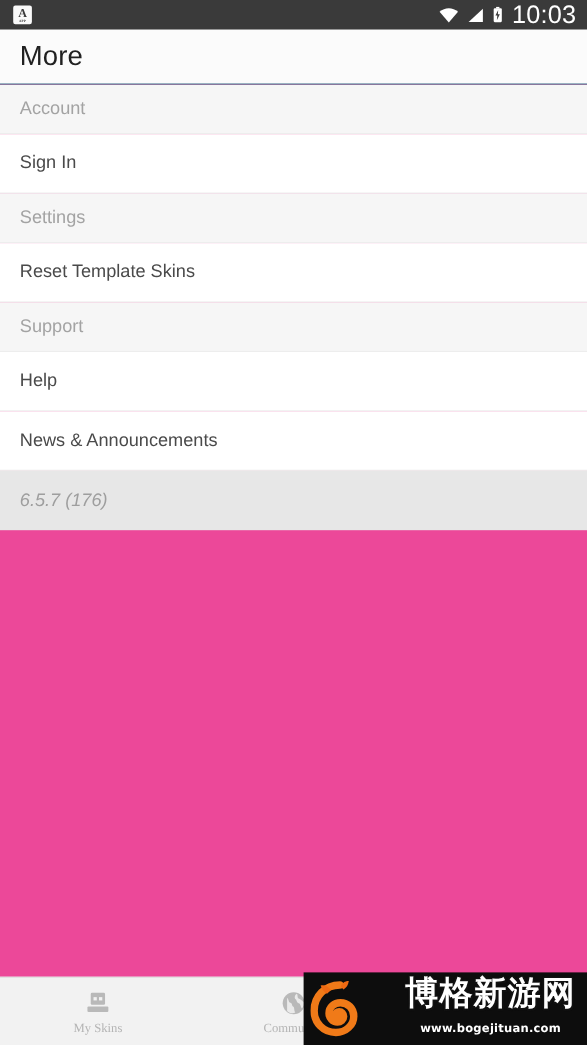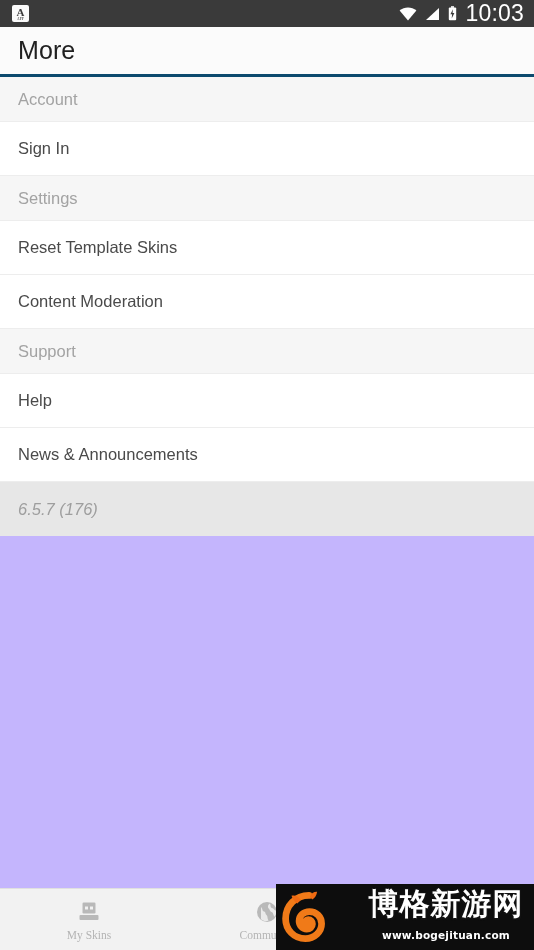--- a/index.html
+++ b/index.html
@@ -68,34 +68,34 @@
   .ic { display: block; }
 
   
   .appbar {
     height: 50px;
     background: #fbfbfb;
     display: flex;
     align-items: center;
     padding: 0 18px;
     flex: 0 0 auto;
-    border-bottom: 3px solid #0c4a6e;
+    border-bottom: 1px solid #0c4a6e;
     box-sizing: border-box;
   }
   .appbar-title {
     font-size: 25px;
     color: #212121;
     font-weight: normal;
     letter-spacing: .1px;
   }
 
   
   .list {
     flex: 1 1 auto;
-    background: #c4b5fd;
+    background: #ec4899;
     overflow: hidden;
   }
   .section-header {
     height: 45px;
     background: #f6f6f6;
     display: flex;
     align-items: center;
     padding: 0 18px;
     color: #a3a3a3;
     font-size: 16.5px;
@@ -239,21 +239,20 @@
     <span class="appbar-title">More</span>
   </div>
 
   <div class="list">
 
     <div class="section-header">Account</div>
     <div class="row">Sign In</div>
 
     <div class="section-header">Settings</div>
     <div class="row">Reset Template Skins</div>
-    <div class="row">Content Moderation</div>
 
     <div class="section-header">Support</div>
     <div class="row">Help</div>
     <div class="row">News &amp; Announcements</div>
 
     <div class="version-row">6.5.7 (176)</div>
     <div class="filler"></div>
   </div>
 
   <div class="bottomnav">

